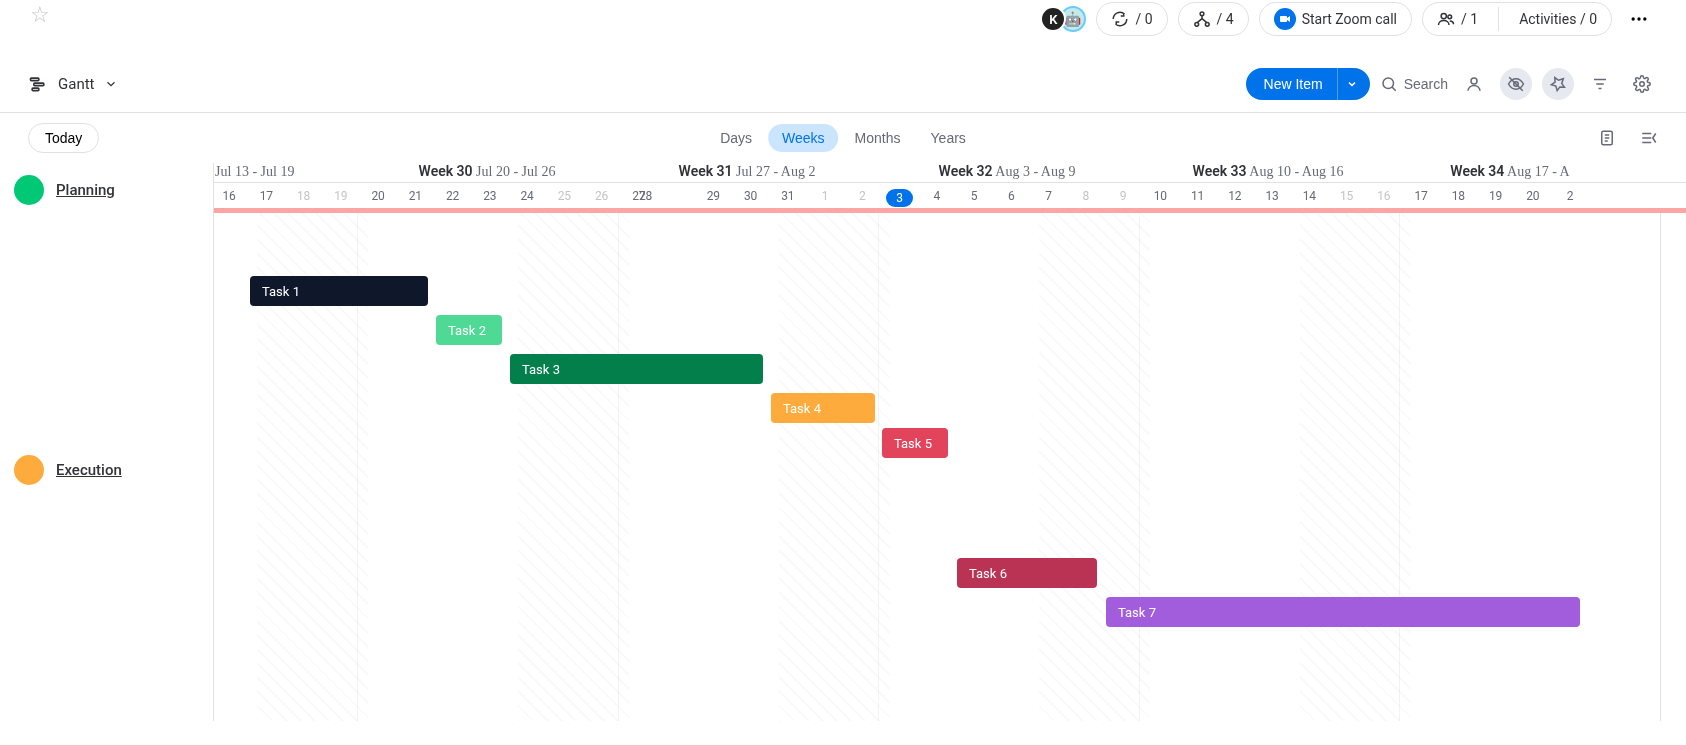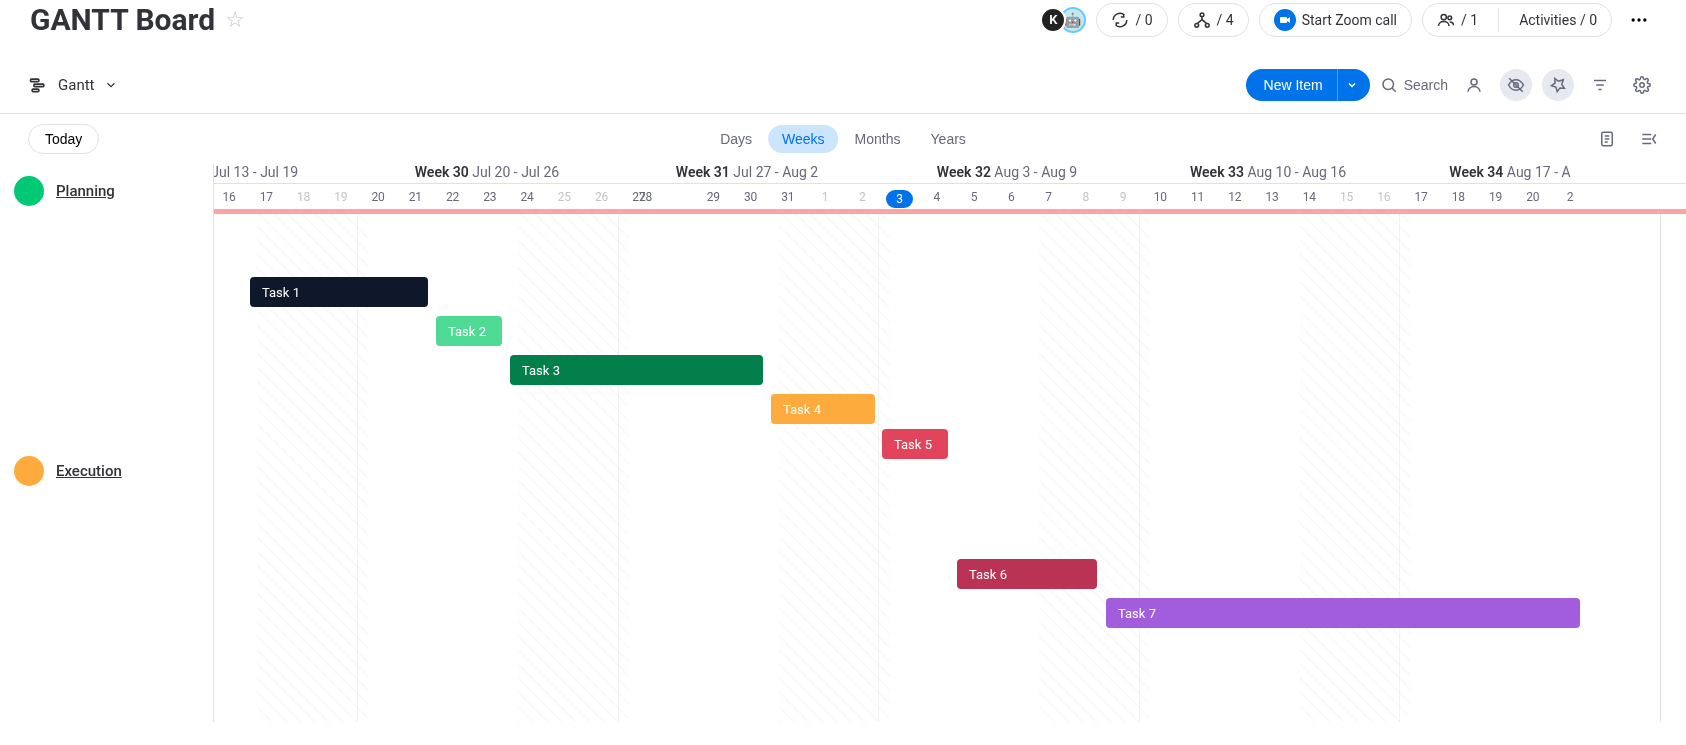--- a/index.html
+++ b/index.html
@@ -102,21 +102,21 @@
   .doc-icons svg { width: 18px; height: 18px; color: #676879; cursor: pointer; }
   .grid-wrap { position: relative; height: 558px; }
   .week-header {
     position: absolute; top: 0; left: 0; right: 0; height: 20px;
     border-bottom: 1px solid #e1e1e1;
   }
   .week-lbl {
     position: absolute; font-size: 14px; white-space: nowrap; transform: translateX(-50%);
   }
   .week-lbl b { font-weight: 600; color: #323338; }
-  .week-lbl span { color: #676879; }
+  .week-lbl span { color: #676879; font-family: Liberation Serif, serif; }
   .day-header {
     position: absolute; top: 22px; left: 0; right: 0; height: 28px;
     border-bottom: 5px solid #fca5a5;
   }
   .day-cell {
     position: absolute; top: 4px; width: 37.25px; text-align: center;
     font-size: 12px; color: #676879;
   }
   .day-cell.faded { color: #c4c4c4; }
   .day-cell.today span {
@@ -148,21 +148,20 @@
     display: flex; align-items: center; padding-left: 12px;
     font-size: 13px; color: #fff; z-index: 3;
   }
 </style>
 </head>
 <body>
 
 <div class="header-row">
   <div class="title-area">
     <div class="title-line">
-      <h1>GANTT Board</h1>
       <span class="star">☆</span>
     </div>
   </div>
   <div class="header-actions">
     <div class="avatar-group">
       <div class="avatar-k">K</div>
       <div class="avatar-m">🤖</div>
     </div>
     <div class="pill">
       <svg viewBox="0 0 24 24" fill="none" stroke="currentColor" stroke-width="2">

